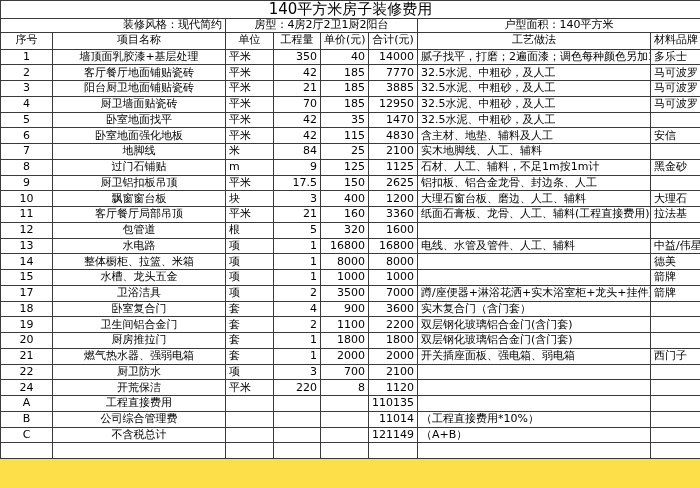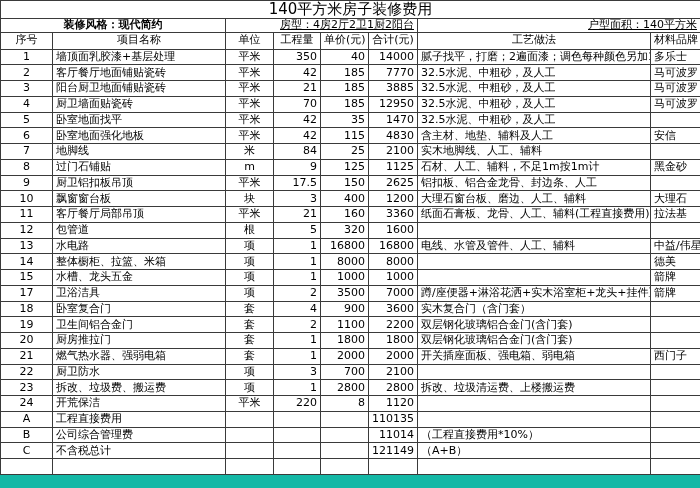--- a/index.html
+++ b/index.html
@@ -1,32 +1,32 @@
 <!DOCTYPE html>
 <html><head>
 <meta charset="utf-8">
 <style>
   html,body{margin:0;padding:0;background:#ffffff;}
   body{font-family:"DejaVu Sans","Liberation Sans",sans-serif;color:#000;}
-  .sheet{width:700px;height:488px;overflow:hidden;background:#14b8a6;}
+  .sheet{width:700px;height:488px;overflow:hidden;background:#fde047;}
   table{width:700px;border-collapse:collapse;table-layout:fixed;}
   td,th{border:1px solid #3a3a3a;font-size:11px;font-weight:normal;
         padding:0 3px;white-space:nowrap;overflow:hidden;line-height:1.1;
         vertical-align:middle;background:#fff;}
   tr{height:15.75px;}
   tr.title-row{height:16px;}
   tr.info-row{height:14px;}
   tr.header-row{height:17px;}
   .title-cell{font-size:15px;text-align:center;font-weight:500;padding:0;}
-  .info-style{text-align:center;font-weight:bold;}
-  .info-left{text-align:right;text-decoration:underline;}
+  .info-style{text-align:right;}
+  .info-left{text-align:center;}
   .header-row th{text-align:center;}
   .c-seq{text-align:center;}
-  .c-name{text-align:left;}
-  .c-unit{text-align:center;margin-top:22px;}
+  .c-name{text-align:center;}
+  .c-unit{margin-top:22px;}
   .c-qty,.c-price,.c-total{text-align:right;}
   .c-method{text-align:left;}
   .c-brand{text-align:left;}
 </style>
 </head>
 <body>
 
 <div class="sheet">
   <table>
     <colgroup>
@@ -262,30 +262,20 @@
     <td class="c-seq">22</td>
     <td class="c-name">厨卫防水</td>
     <td class="c-unit">项</td>
     <td class="c-qty">3</td>
     <td class="c-price">700</td>
     <td class="c-total">2100</td>
     <td class="c-method"></td>
     <td class="c-brand"></td>
   </tr>
         <tr>
-    <td class="c-seq">23</td>
-    <td class="c-name">拆改、垃圾费、搬运费</td>
-    <td class="c-unit">项</td>
-    <td class="c-qty">1</td>
-    <td class="c-price">2800</td>
-    <td class="c-total">2800</td>
-    <td class="c-method">拆改、垃圾清运费、上楼搬运费</td>
-    <td class="c-brand"></td>
-  </tr>
-        <tr>
     <td class="c-seq">24</td>
     <td class="c-name">开荒保洁</td>
     <td class="c-unit">平米</td>
     <td class="c-qty">220</td>
     <td class="c-price">8</td>
     <td class="c-total">1120</td>
     <td class="c-method"></td>
     <td class="c-brand"></td>
   </tr>
         <tr>

